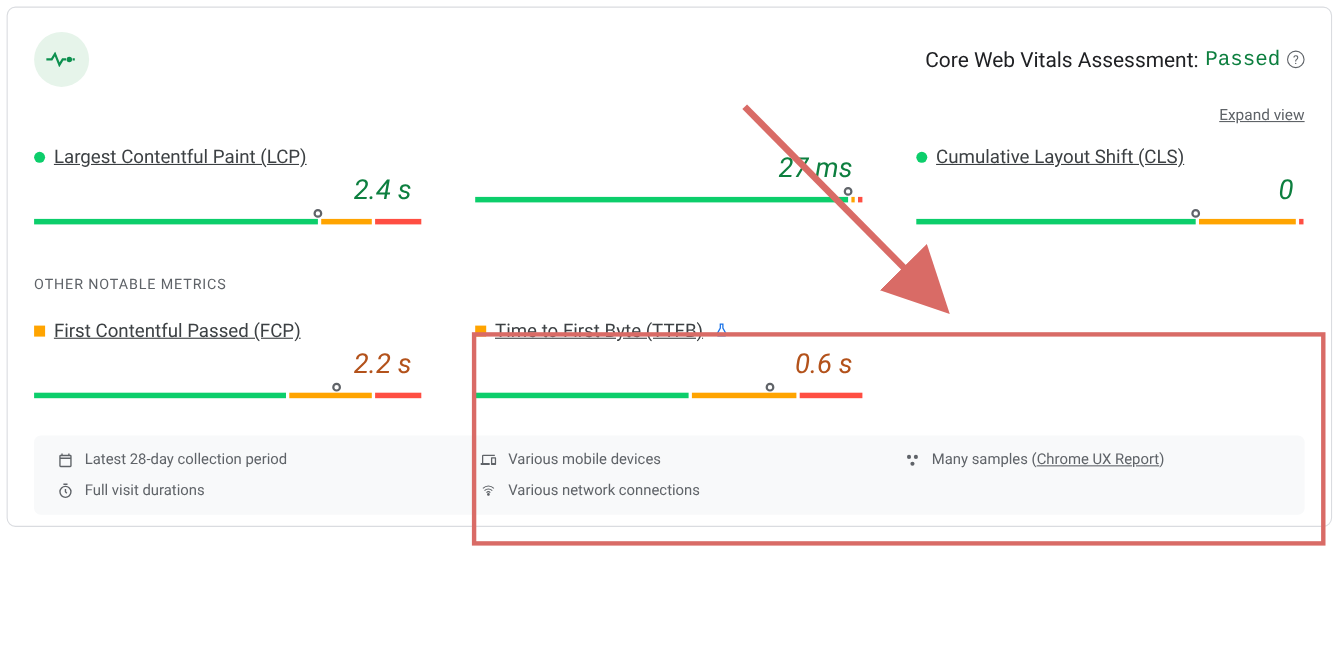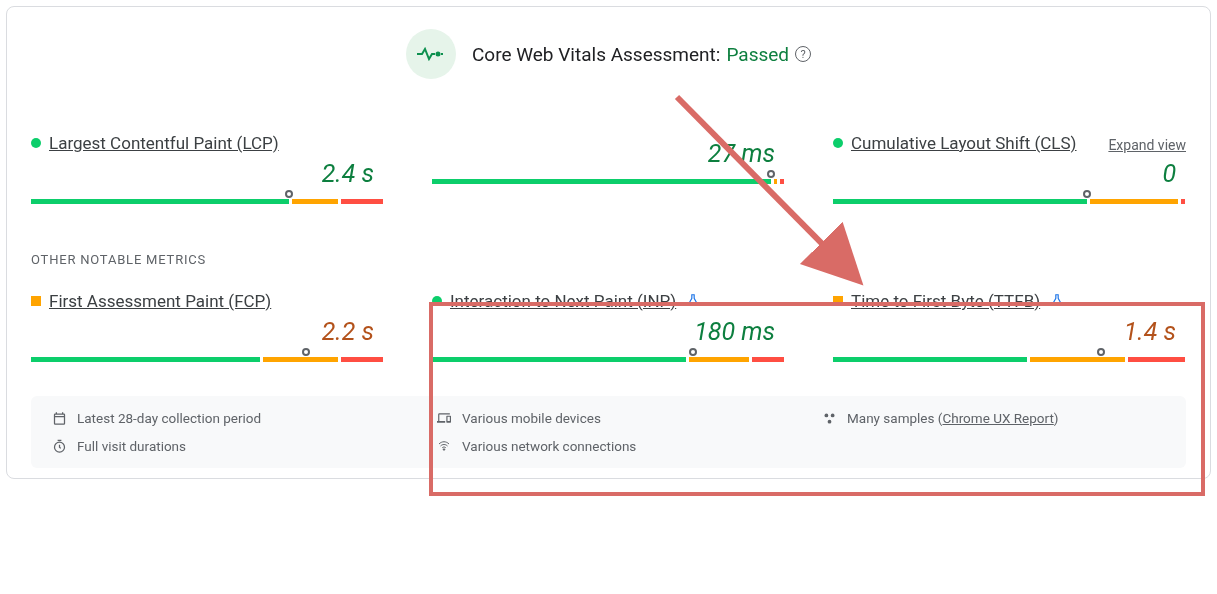--- a/index.html
+++ b/index.html
@@ -13,53 +13,52 @@
   }
   .card {
     border: 1px solid #dadce0;
     border-radius: 8px;
     padding: 22px 24px 10px 24px;
     position: relative;
   }
   .header {
     display: flex;
     align-items: center;
-    justify-content: center;
+    justify-content: space-between;
     gap: 16px;
     margin-bottom: 10px;
   }
   .pulse-icon {
     width: 50px; height: 50px;
     border-radius: 50%;
     background: #e6f4ea;
     display: flex; align-items: center; justify-content: center;
     color: #0d904f;
   }
   .header-title {
     font-size: 19px;
     color: #202124;
     display: flex; align-items: center; gap: 6px;
   }
-  .passed { color: #0d7f3f; }
+  .passed { color: #0d7f3f; font-family: Liberation Mono, monospace; }
   .help-icon {
     width: 16px; height: 16px;
     border: 1.5px solid #5f6368;
     border-radius: 50%;
     display: inline-flex; align-items: center; justify-content: center;
     font-size: 11px; color: #5f6368;
     cursor: pointer;
   }
   .expand-link {
     position: absolute;
     top: 90px; right: 24px;
     font-size: 14px;
     color: #5f6368;
     text-decoration: underline;
     cursor: pointer;
-    margin-top: 40px;
   }
   .metrics-grid {
     display: grid;
     grid-template-columns: repeat(3, 1fr);
     gap: 20px 48px;
     margin-top: 54px;
   }
   .metric {
     display: flex;
     flex-direction: column;
@@ -234,65 +233,45 @@
     </div>
   </div>
 
   <div class="section-label">OTHER NOTABLE METRICS</div>
 
   <div class="metrics-grid">
 
     <div class="metric">
       <div class="metric-label-row">
         <span class="square shape-orange"></span>
-        <span class="metric-name">First Assessment Paint (FCP)</span>
+        <span class="metric-name">First Contentful Passed (FCP)</span>
       </div>
       <div class="metric-value val-orange">2.2 s</div>
       <div class="bar-wrap">
         <div class="bar">
           <div class="seg seg-green" style="width:65%"></div>
           <div class="seg seg-orange" style="width:21%"></div>
           <div class="seg seg-red" style="width:12%"></div>
         </div>
         <div class="marker" style="left:78%"></div>
       </div>
     </div>
 
-    <div class="metric">
-      <div class="metric-label-row">
-        <span class="dot shape-green"></span>
-        <span class="metric-name">Interaction to Next Paint (INP)</span>
-        <span class="flask-icon">
-          <svg width="14" height="14" viewBox="0 0 24 24">
-              <path fill="none" stroke="#1a73e8" stroke-width="2" d="M9 3h6M10 3v6l-5 9a2 2 0 0 0 1.7 3h10.6a2 2 0 0 0 1.7-3l-5-9V3"></path>
-            </svg>
-        </span>
-      </div>
-      <div class="metric-value val-green">180 ms</div>
-      <div class="bar-wrap">
-        <div class="bar">
-          <div class="seg seg-green" style="width:72%"></div>
-          <div class="seg seg-orange" style="width:17%"></div>
-          <div class="seg seg-red" style="width:9%"></div>
-        </div>
-        <div class="marker" style="left:74%"></div>
-      </div>
-    </div>
 
     <div class="metric">
       <div class="metric-label-row">
         <span class="square shape-orange"></span>
         <span class="metric-name">Time to First Byte (TTFB)</span>
         <span class="flask-icon">
           <svg width="14" height="14" viewBox="0 0 24 24">
               <path fill="none" stroke="#1a73e8" stroke-width="2" d="M9 3h6M10 3v6l-5 9a2 2 0 0 0 1.7 3h10.6a2 2 0 0 0 1.7-3l-5-9V3"></path>
             </svg>
         </span>
       </div>
-      <div class="metric-value val-orange">1.4 s</div>
+      <div class="metric-value val-orange">0.6 s</div>
       <div class="bar-wrap">
         <div class="bar">
           <div class="seg seg-green" style="width:55%"></div>
           <div class="seg seg-orange" style="width:27%"></div>
           <div class="seg seg-red" style="width:16%"></div>
         </div>
         <div class="marker" style="left:76%"></div>
       </div>
     </div>
   </div>

